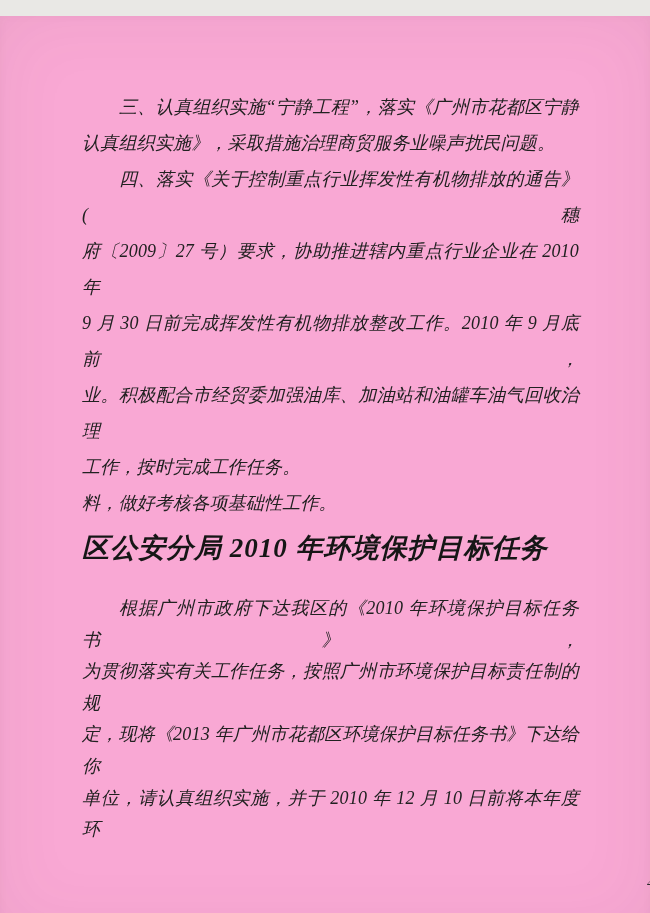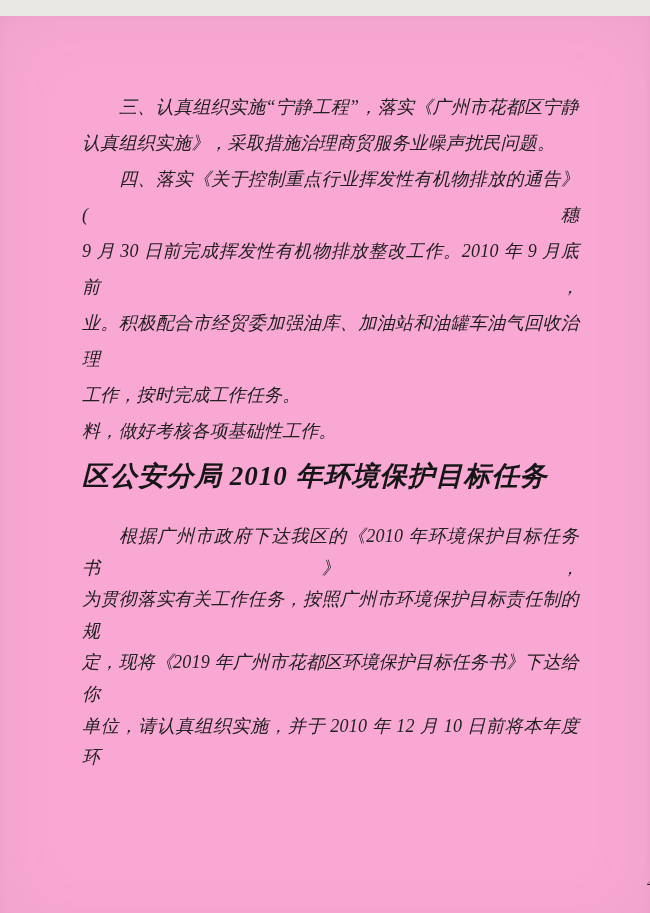--- a/index.html
+++ b/index.html
@@ -73,32 +73,33 @@
 <body>
 
 <div class="scan-page">
   <div class="doc-body">
 
     <div class="sec-top">
 
     <div class="doc-line indent fill">三、认真组织实施“宁静工程”，落实《广州市花都区宁静</div>
         <div class="doc-line">认真组织实施》，采取措施治理商贸服务业噪声扰民问题。</div>
         <div class="doc-line indent fill">四、落实《关于控制重点行业挥发性有机物排放的通告》( 穗</div>
+        <div class="doc-line fill">府〔2009〕27 号）要求，协助推进辖内重点行业企业在 2010 年</div>
         <div class="doc-line fill">9 月 30 日前完成挥发性有机物排放整改工作。2010 年 9 月底前，</div>
         <div class="doc-line fill">业。积极配合市经贸委加强油库、加油站和油罐车油气回收治理</div>
         <div class="doc-line">工作，按时完成工作任务。</div>
         <div class="doc-line">料，做好考核各项基础性工作。</div>
       </div>
 
     <div class="doc-heading">区公安分局 2010 年环境保护目标任务</div>
 
     <div class="sec-main">
 
     <div class="doc-line indent fill">根据广州市政府下达我区的《2010 年环境保护目标任务书》，</div>
         <div class="doc-line fill">为贯彻落实有关工作任务，按照广州市环境保护目标责任制的规</div>
-        <div class="doc-line fill">定，现将《2019 年广州市花都区环境保护目标任务书》下达给你</div>
+        <div class="doc-line fill">定，现将《2013 年广州市花都区环境保护目标任务书》下达给你</div>
         <div class="doc-line fill">单位，请认真组织实施，并于 2010 年 12 月 10 日前将本年度环</div>
       </div>
 
   </div>
 
   <div class="page-number">44</div>
 </div>
 
 </body></html>

